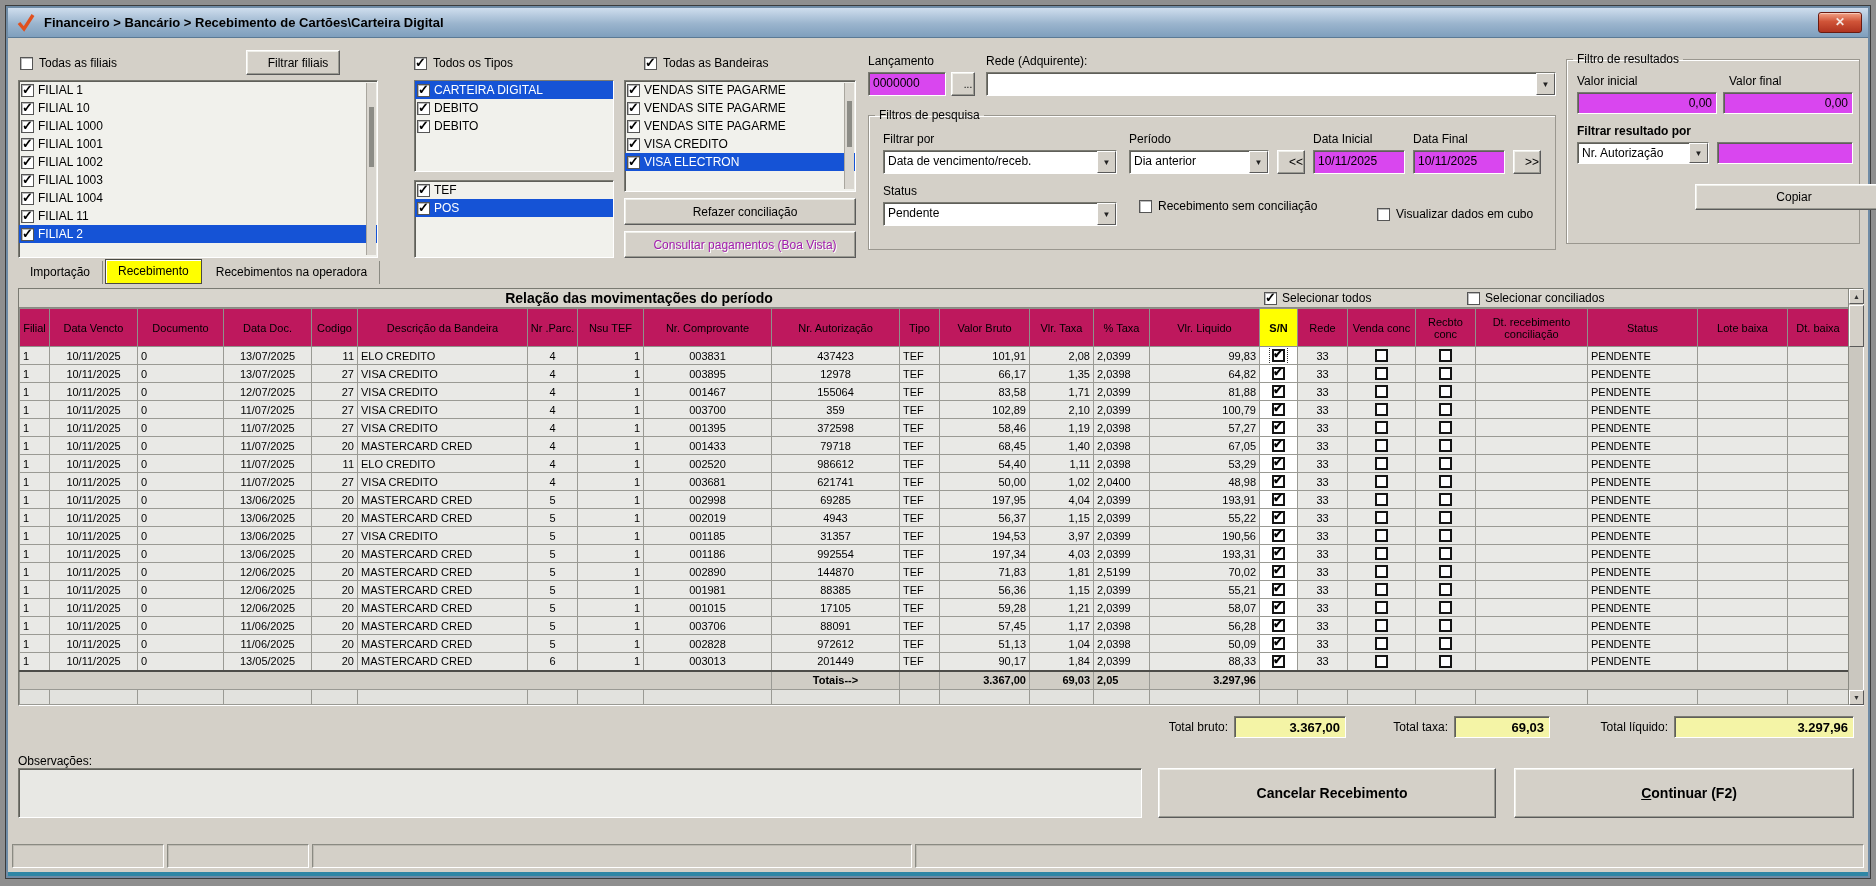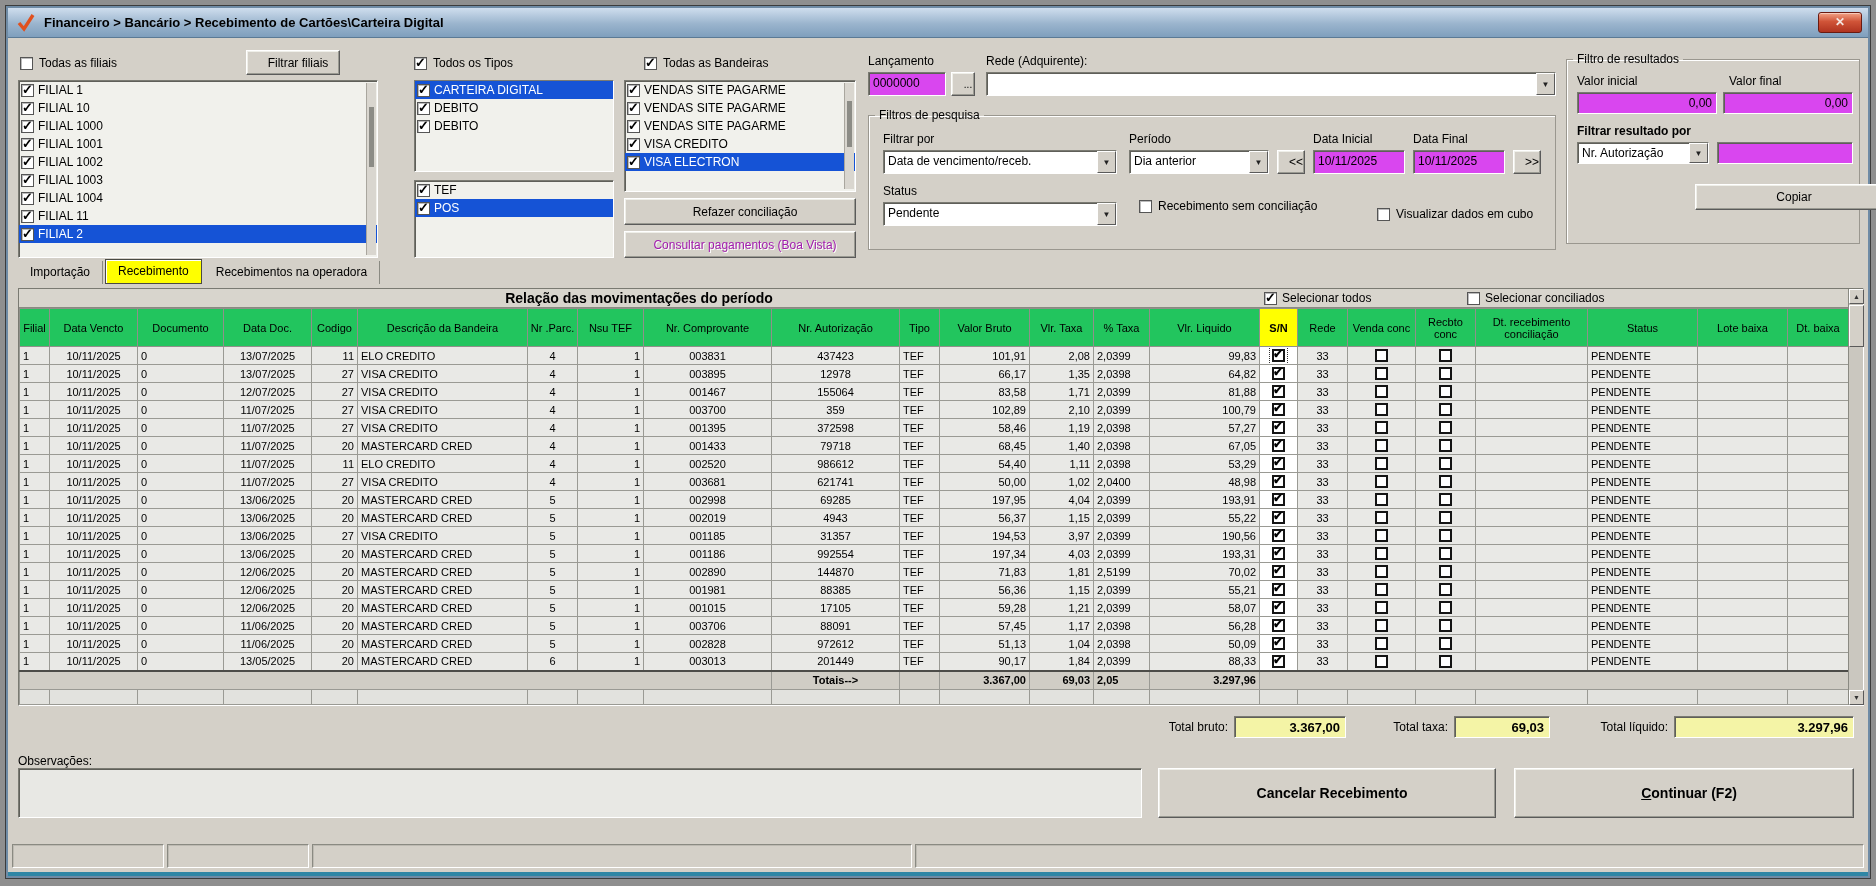--- a/index.html
+++ b/index.html
@@ -58,21 +58,21 @@
   .tab.active{background:#ffff00;border:1px solid #4a4a44;font-weight:normal;box-shadow:1px 1px 0 #fff inset;}
   
   .grid-wrap{position:absolute;left:10px;top:280px;width:1846px;height:418px;
     border:1px solid;border-color:#7a7a72 #fff #fff #7a7a72;background:#e9e9e6;}
   .grid-titlebar{position:absolute;left:0;top:0;width:1829px;height:19px;background:#d8d5cd;
     border-bottom:1px solid #8a8a82;display:flex;align-items:center;}
   .grid-titlebar .gt{position:absolute;left:0;width:1240px;text-align:center;font-weight:bold;font-size:14px;}
   .sel-todos{position:absolute;left:1245px;display:inline-flex;align-items:center;gap:5px;font-size:12px;}
   .sel-conc{position:absolute;left:1448px;display:inline-flex;align-items:center;gap:5px;font-size:12px;}
   table.grid{position:absolute;left:0;top:19px;border-collapse:collapse;table-layout:fixed;font-size:11px;}
-  table.grid th{background:#22c55e;border:1px solid #90908a;font-weight:normal;font-size:11px;
+  table.grid th{background:#be185d;border:1px solid #90908a;font-weight:normal;font-size:11px;
     height:38px;padding:1px 2px;line-height:12px;vertical-align:middle;overflow:hidden;}
   table.grid th.snh{background:#ffff00;font-weight:bold;}
   table.grid td{border:1px solid #9a9a94;height:18px;padding:0 3px;white-space:nowrap;overflow:hidden;background:#e9e9e6;}
   table.grid td.sncell{background:#fff;text-align:center;padding:0;}
   table.grid tr.totrow td{background:#d0cdc5;border-top:2px solid #4c4c48;font-weight:bold;height:19px;}
   table.grid tr.striprow td{background:#e2e2de;height:15px;border-top:1px solid #9a9a94;}
   .al-l{text-align:left;} .al-c{text-align:center;} .al-r{text-align:right;}
   .tot-label{font-weight:bold;}
   
   .gsb{position:absolute;right:0;top:0;width:15px;height:416px;background:#cac7bf;border-left:1px solid #8a8a82;}

